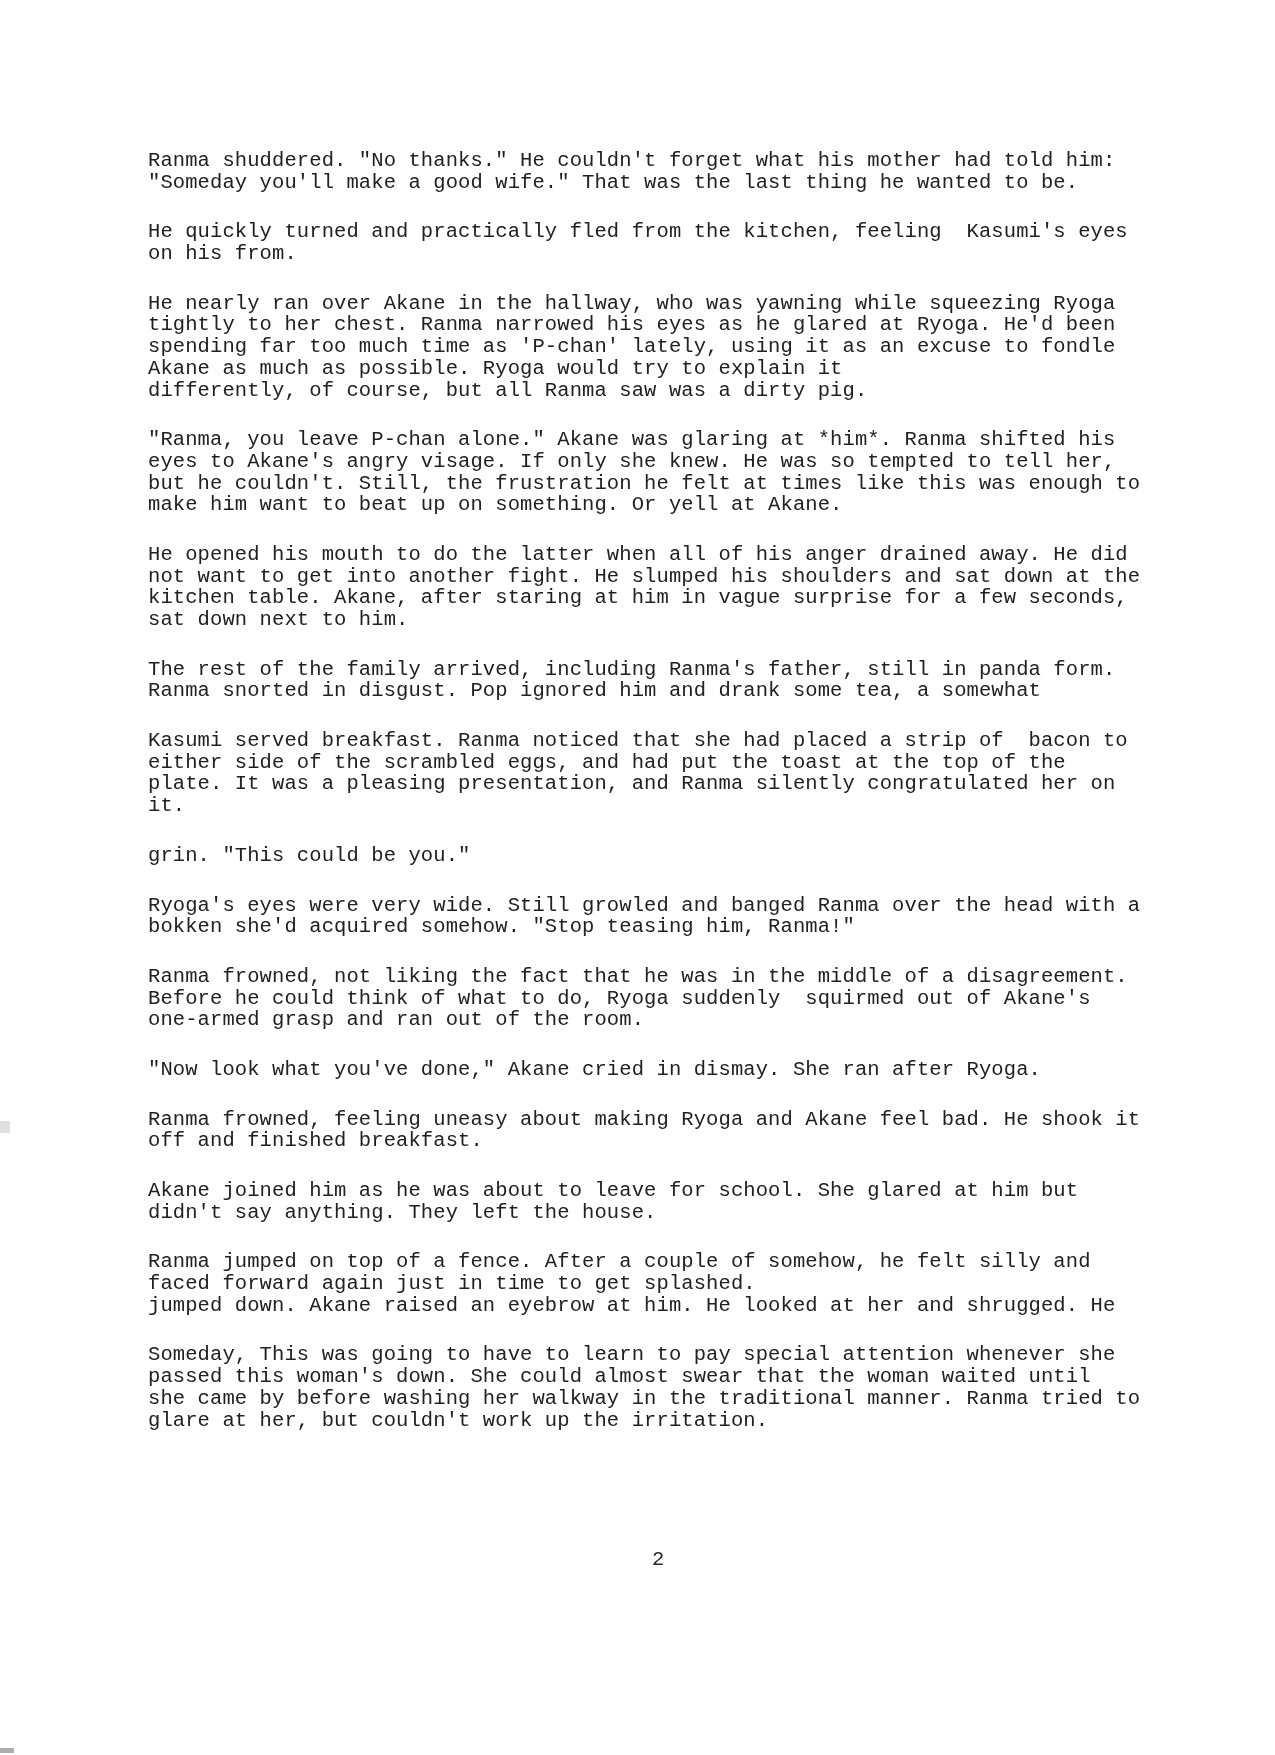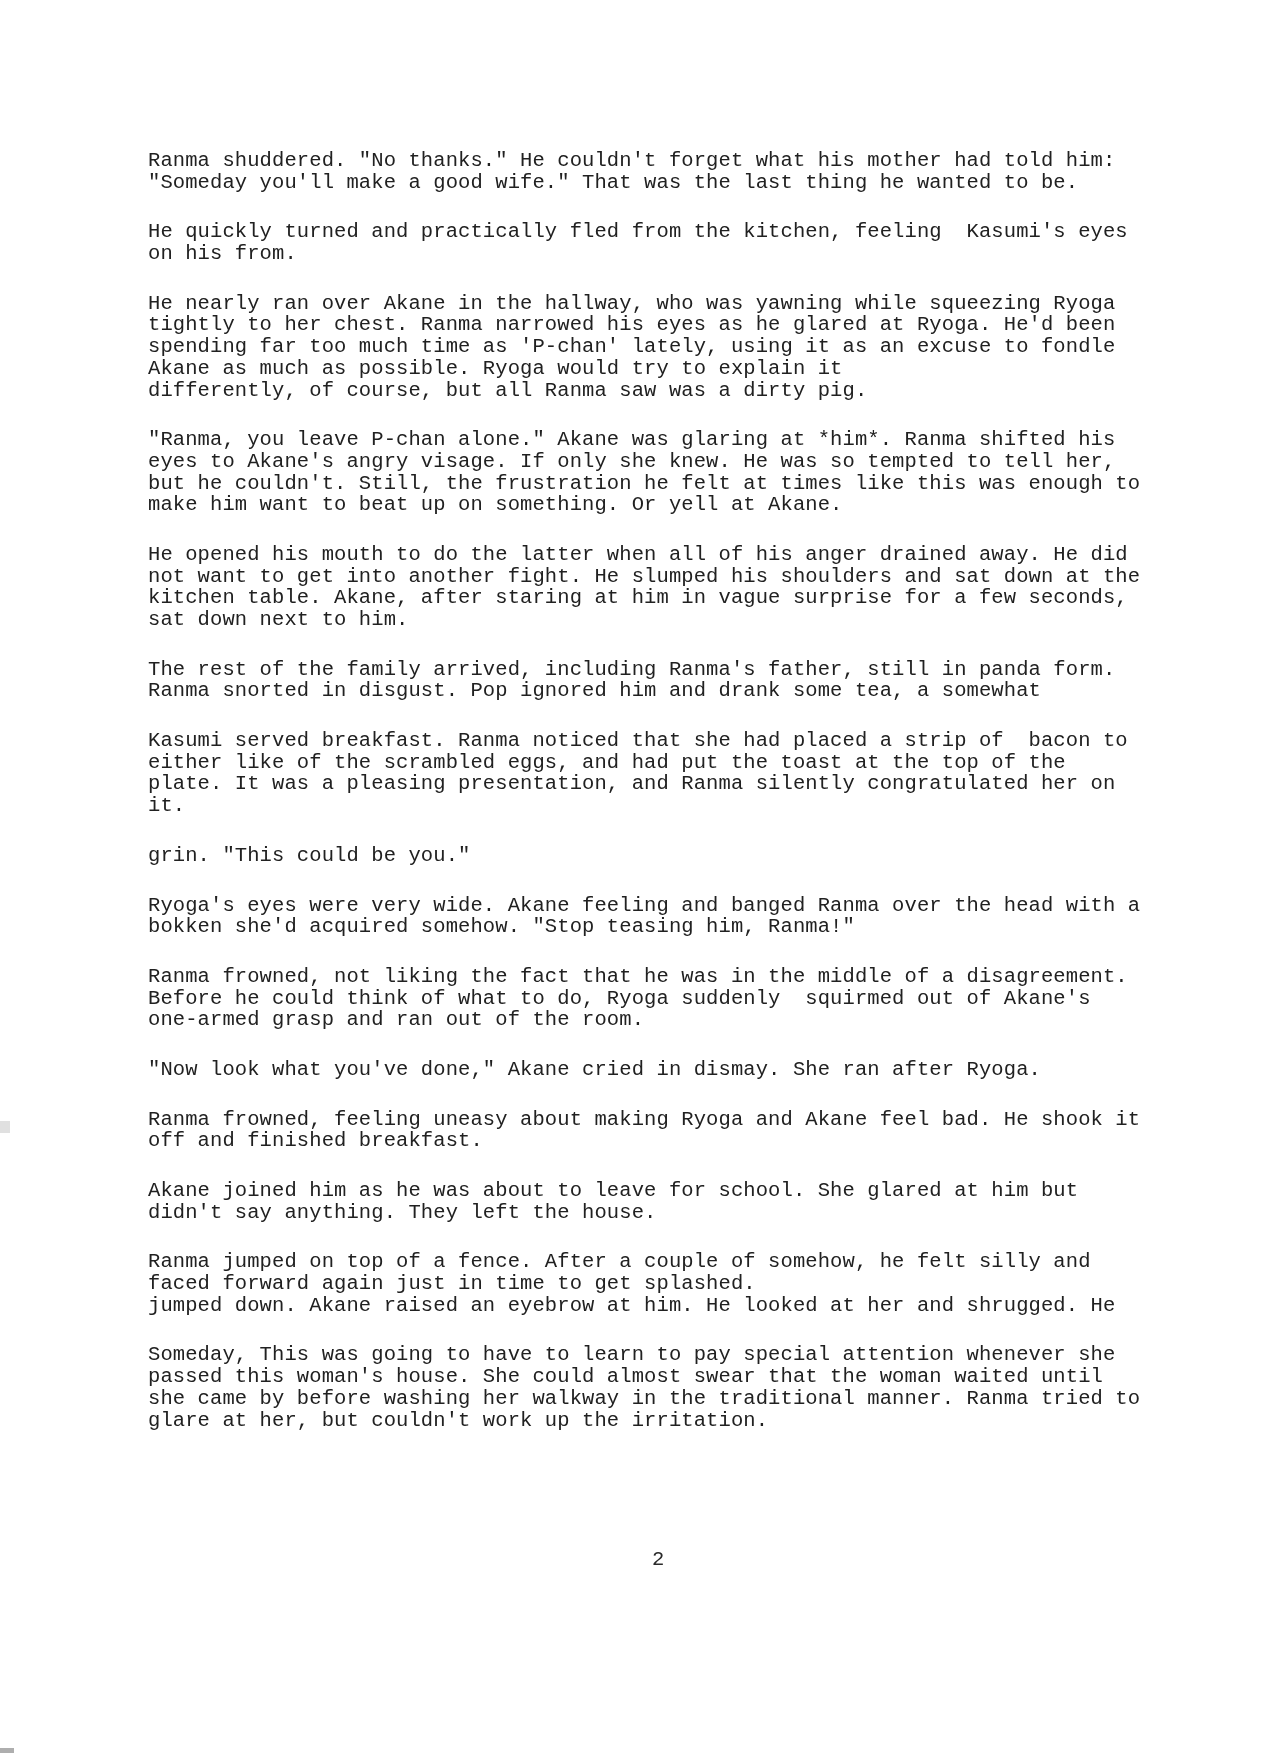--- a/index.html
+++ b/index.html
@@ -90,29 +90,29 @@
         <div class="line">not want to get into another fight. He slumped his shoulders and sat down at the</div>
         <div class="line">kitchen table. Akane, after staring at him in vague surprise for a few seconds,</div>
         <div class="line">sat down next to him.</div>
       </div>
       <div class="para">
         <div class="line">The rest of the family arrived, including Ranma's father, still in panda form.</div>
         <div class="line">Ranma snorted in disgust. Pop ignored him and drank some tea, a somewhat</div>
       </div>
       <div class="para">
         <div class="line">Kasumi served breakfast. Ranma noticed that she had placed a strip of  bacon to</div>
-        <div class="line">either like of the scrambled eggs, and had put the toast at the top of the</div>
+        <div class="line">either side of the scrambled eggs, and had put the toast at the top of the</div>
         <div class="line">plate. It was a pleasing presentation, and Ranma silently congratulated her on</div>
         <div class="line">it.</div>
       </div>
       <div class="para">
         <div class="line">grin. "This could be you."</div>
       </div>
       <div class="para">
-        <div class="line">Ryoga's eyes were very wide. Akane feeling and banged Ranma over the head with a</div>
+        <div class="line">Ryoga's eyes were very wide. Still growled and banged Ranma over the head with a</div>
         <div class="line">bokken she'd acquired somehow. "Stop teasing him, Ranma!"</div>
       </div>
       <div class="para">
         <div class="line">Ranma frowned, not liking the fact that he was in the middle of a disagreement.</div>
         <div class="line">Before he could think of what to do, Ryoga suddenly  squirmed out of Akane's</div>
         <div class="line">one-armed grasp and ran out of the room.</div>
       </div>
       <div class="para">
         <div class="line">"Now look what you've done," Akane cried in dismay. She ran after Ryoga.</div>
       </div>
@@ -124,21 +124,21 @@
         <div class="line">Akane joined him as he was about to leave for school. She glared at him but</div>
         <div class="line">didn't say anything. They left the house.</div>
       </div>
       <div class="para">
         <div class="line">Ranma jumped on top of a fence. After a couple of somehow, he felt silly and</div>
         <div class="line">faced forward again just in time to get splashed.</div>
         <div class="line">jumped down. Akane raised an eyebrow at him. He looked at her and shrugged. He</div>
       </div>
       <div class="para">
         <div class="line">Someday, This was going to have to learn to pay special attention whenever she</div>
-        <div class="line">passed this woman's house. She could almost swear that the woman waited until</div>
+        <div class="line">passed this woman's down. She could almost swear that the woman waited until</div>
         <div class="line">she came by before washing her walkway in the traditional manner. Ranma tried to</div>
         <div class="line">glare at her, but couldn't work up the irritation.</div>
       </div>
     </div>
   <div class="page-number">2</div>
   <div class="artifact artifact-left-edge"></div>
   <div class="artifact artifact-bottom-left"></div>
 </div>
 
 </body></html>

